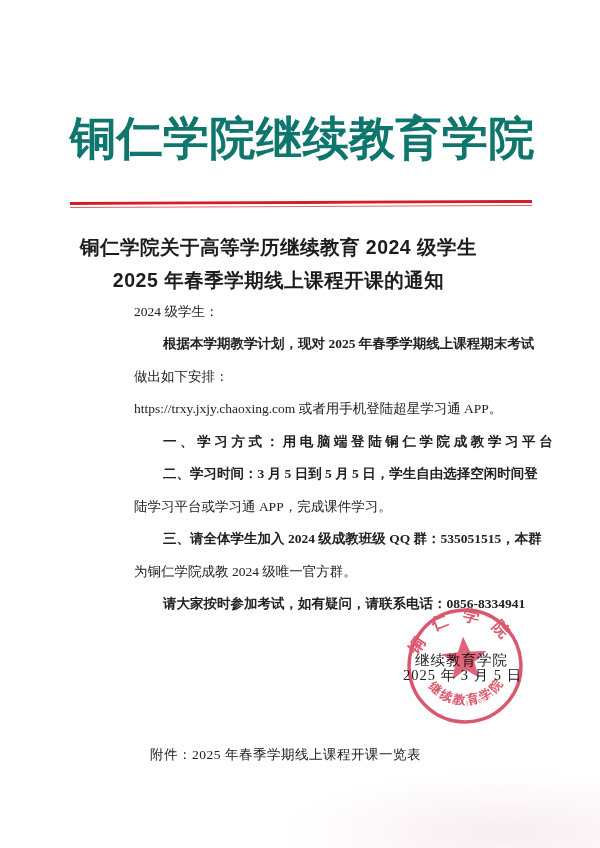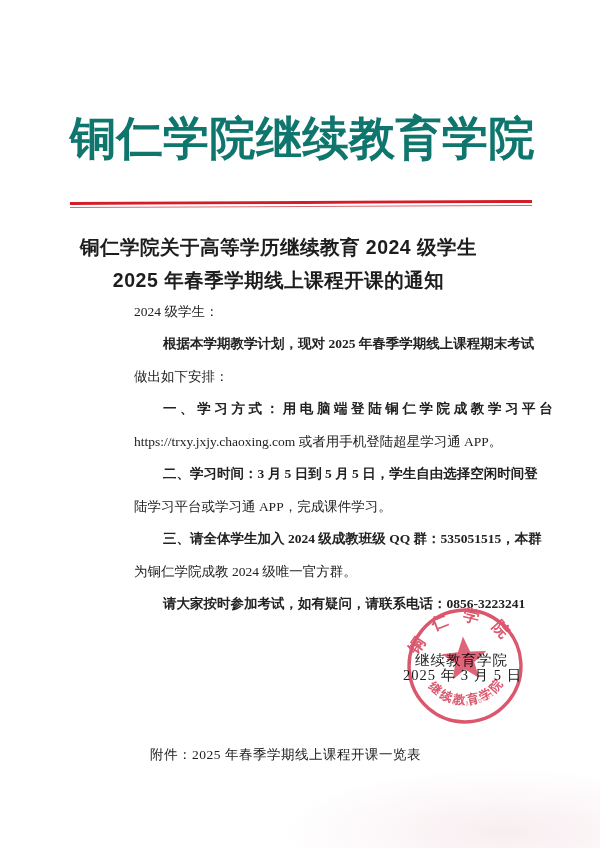--- a/index.html
+++ b/index.html
@@ -81,27 +81,27 @@
 
   <div class="title">
     <div>铜仁学院关于高等学历继续教育 2024 级学生</div>
     <div>2025 年春季学期线上课程开课的通知</div>
   </div>
 
   <div class="body-text">
     <div class="line">2024 级学生：</div>
     <div class="line indent">根据本学期教学计划，现对 2025 年春季学期线上课程期末考试</div>
     <div class="line">做出如下安排：</div>
+    <div class="line">https://trxy.jxjy.chaoxing.com 或者用手机登陆超星学习通 APP。</div>
     <div class="line indent spread">一、学习方式：用电脑端登陆铜仁学院成教学习平台</div>
-    <div class="line">https://trxy.jxjy.chaoxing.com 或者用手机登陆超星学习通 APP。</div>
     <div class="line indent">二、学习时间：3 月 5 日到 5 月 5 日，学生自由选择空闲时间登</div>
     <div class="line">陆学习平台或学习通 APP，完成课件学习。</div>
     <div class="line indent">三、请全体学生加入 2024 级成教班级 QQ 群：535051515，本群</div>
     <div class="line">为铜仁学院成教 2024 级唯一官方群。</div>
-    <div class="line indent">请大家按时参加考试，如有疑问，请联系电话：0856-3223241</div>
+    <div class="line indent">请大家按时参加考试，如有疑问，请联系电话：0856-8334941</div>
   </div>
 
   <div class="sig-org">继续教育学院</div>
   <div class="sig-date">2025 年 3 月 5 日</div>
 
   <svg class="stamp" viewBox="0 0 120 120" aria-hidden="true">
     <defs>
       <path id="arcTop" d="M 13,74 A 48,48 0 1 1 107,74" fill="none"></path>
       <path id="arcInner" d="M 18,70 A 46,46 0 0 0 102,70" fill="none"></path>
       <path id="arcSerial" d="M 22,78 A 45,45 0 0 0 98,78" fill="none"></path>

